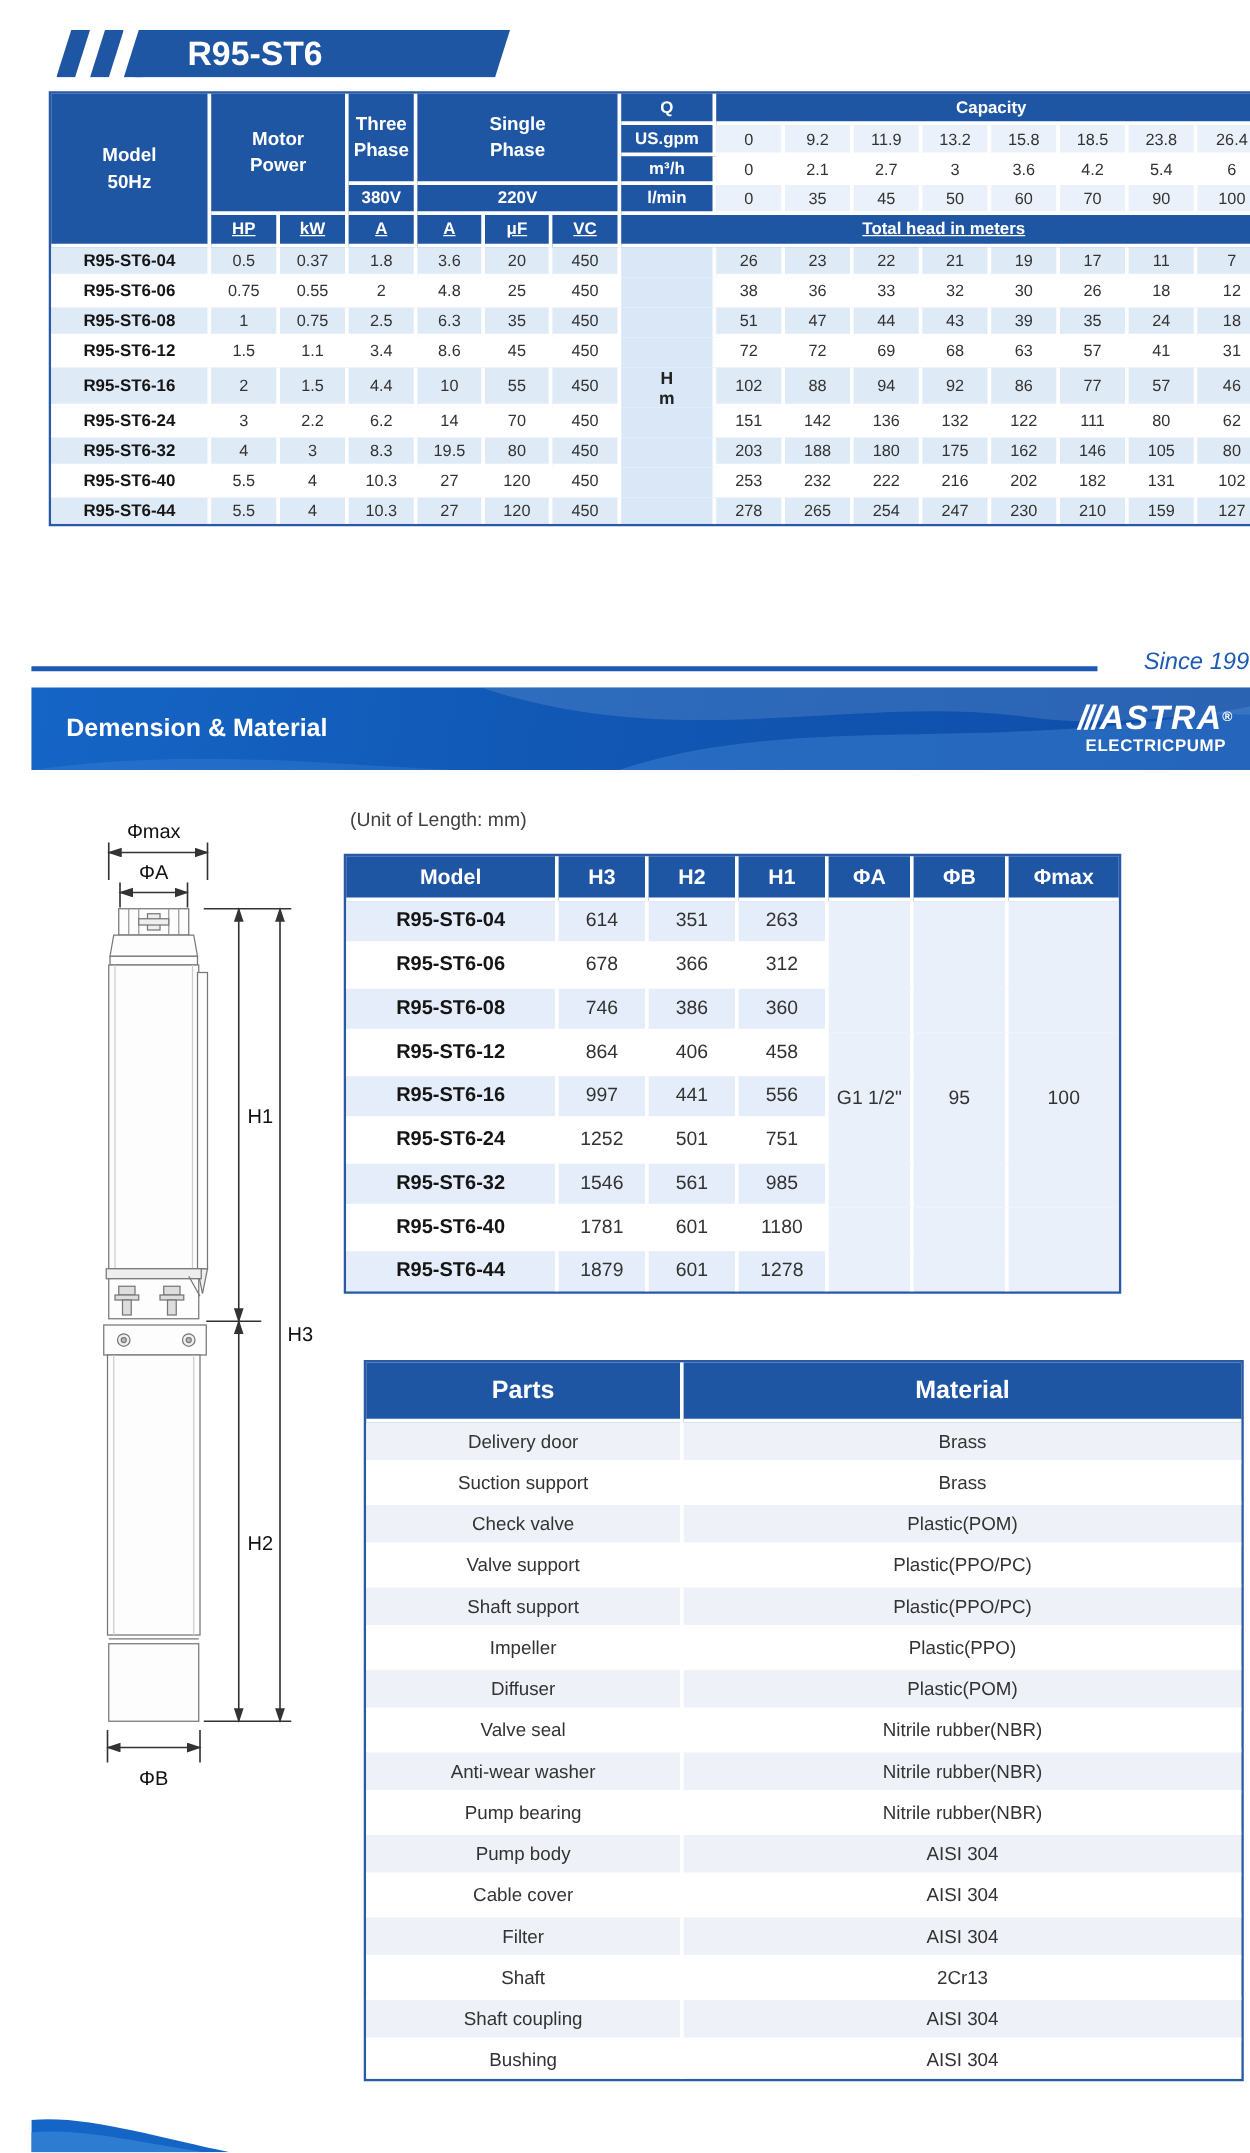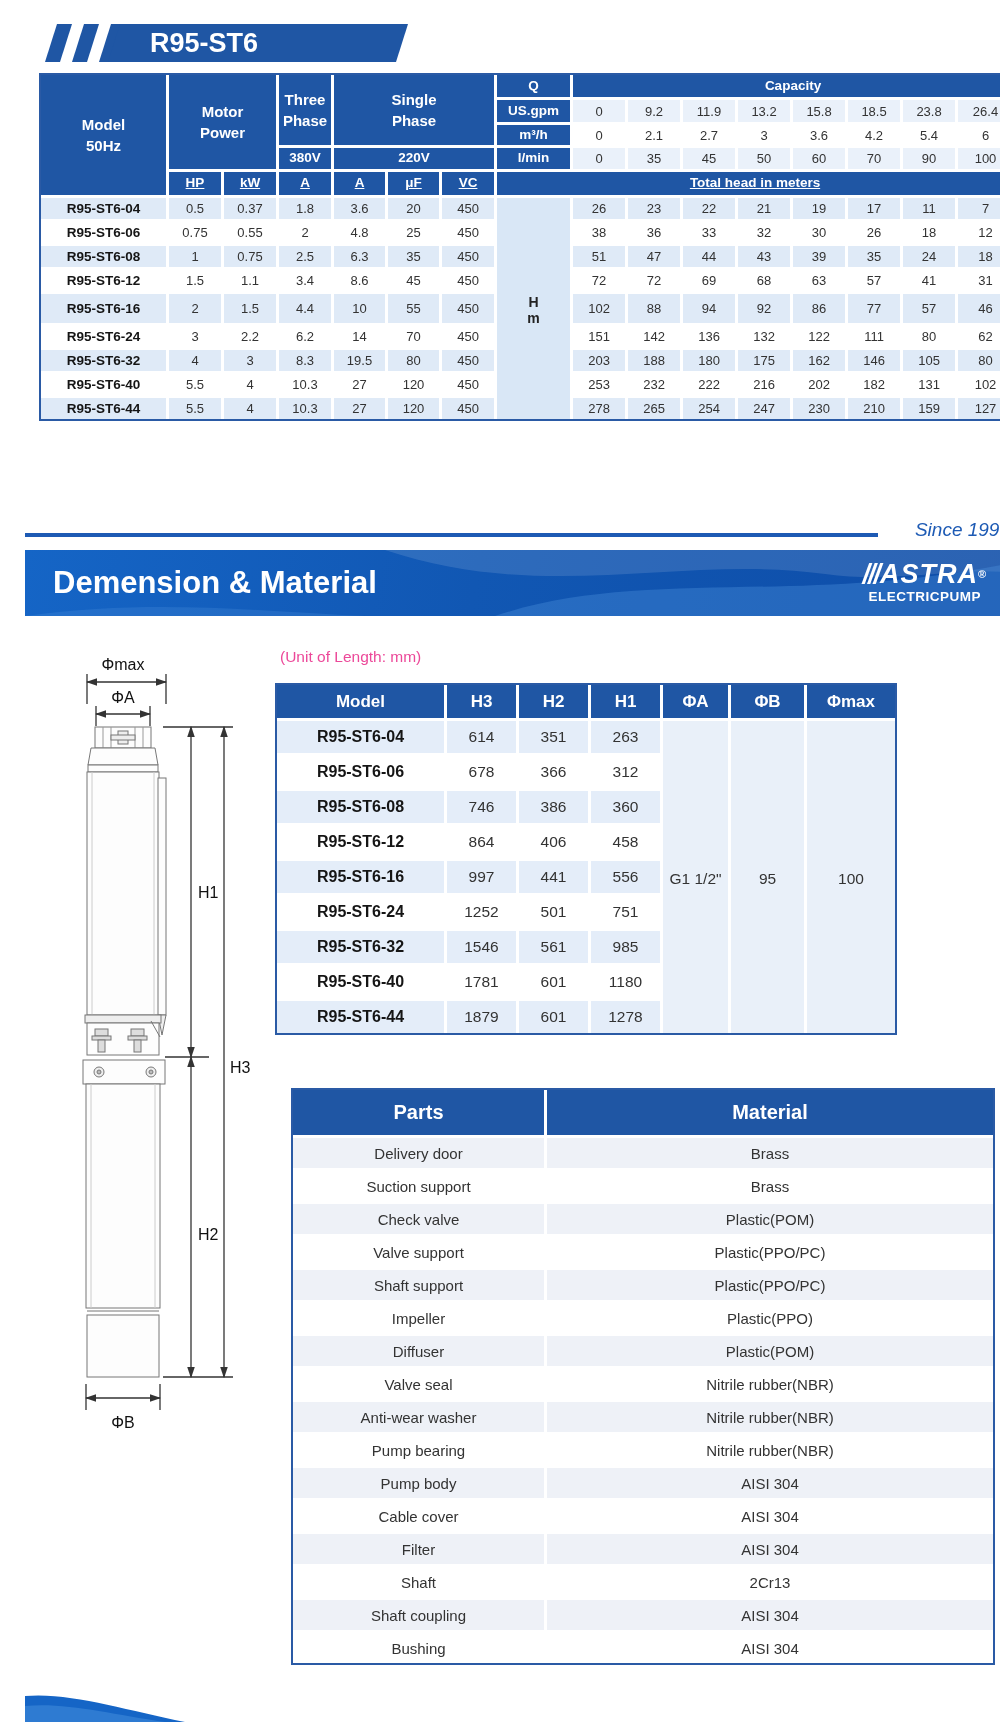--- a/index.html
+++ b/index.html
@@ -42,29 +42,29 @@
                 white-space:pre-line;line-height:1.15;font-size:14px;}
 
   
   .since-line{position:absolute;left:0;top:533px;width:853px;height:4px;background:#1d5ab4;}
   .since-text{position:absolute;right:15px;top:519px;color:#1d5ab4;font-weight:normal;
               font-style:italic;font-size:19px;}
   .band{position:absolute;left:0;top:550px;width:1000px;height:66px;overflow:hidden;
         background:linear-gradient(100deg,#1565c6 0%,#1157b3 45%,#0e4da8 100%);}
   .band svg{position:absolute;left:0;top:0;width:100%;height:100%;}
   .band-title{position:absolute;left:28px;top:0;height:66px;line-height:66px;color:#fff;
-              font-weight:bold;font-size:31px;}
+              font-weight:bold;font-size:20px;}
   .logo{position:absolute;right:38px;top:9px;text-align:center;color:#fff;}
   .logo-row{font-weight:bold;font-style:italic;font-size:27px;line-height:30px;letter-spacing:1px;}
   .logo-slashes{letter-spacing:-2px;margin-right:1px;}
   .logo-reg{font-size:11px;vertical-align:top;font-style:normal;}
   .logo-sub{font-weight:bold;font-size:13.5px;letter-spacing:0.5px;line-height:15px;}
 
   
-  .unit-note{position:absolute;left:255px;top:648px;font-size:15.5px;color:#ec4899;}
+  .unit-note{position:absolute;left:255px;top:648px;font-size:15.5px;color:#404040;}
   .dim th{font-size:17px;height:33px;}
   .dim td{font-size:15.5px;height:32px;}
   .dim tbody tr:nth-child(odd) td{background:#e4edf9;}
   .dim tbody tr:nth-child(even) td{background:#fff;}
   .dim tbody tr:last-child td{border-bottom:0;}
   .dim td.c-dmodel{font-weight:bold;color:#151515;font-size:16px;}
   .dim td.c-phi{background:#e9f0f9 !important;border-bottom:0;font-size:15.5px;}
 
   
   .parts th{font-size:20px;height:45px;}

